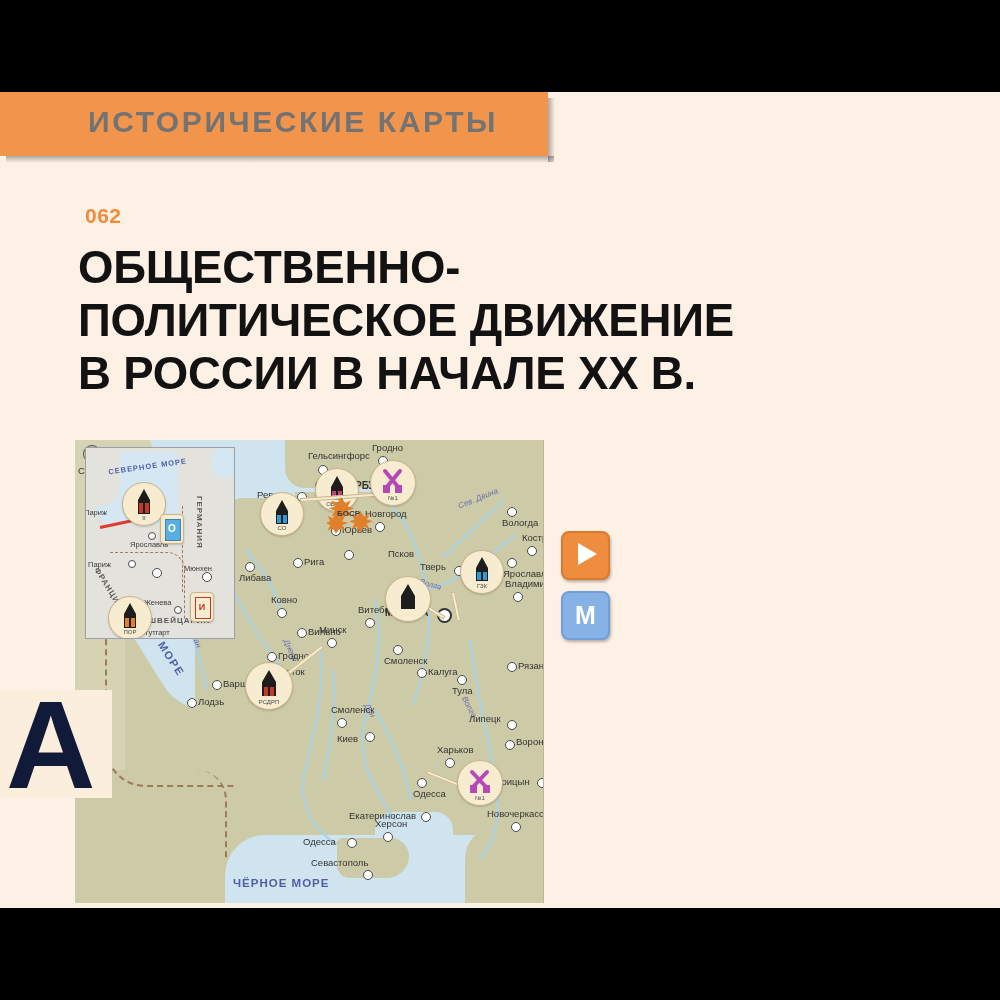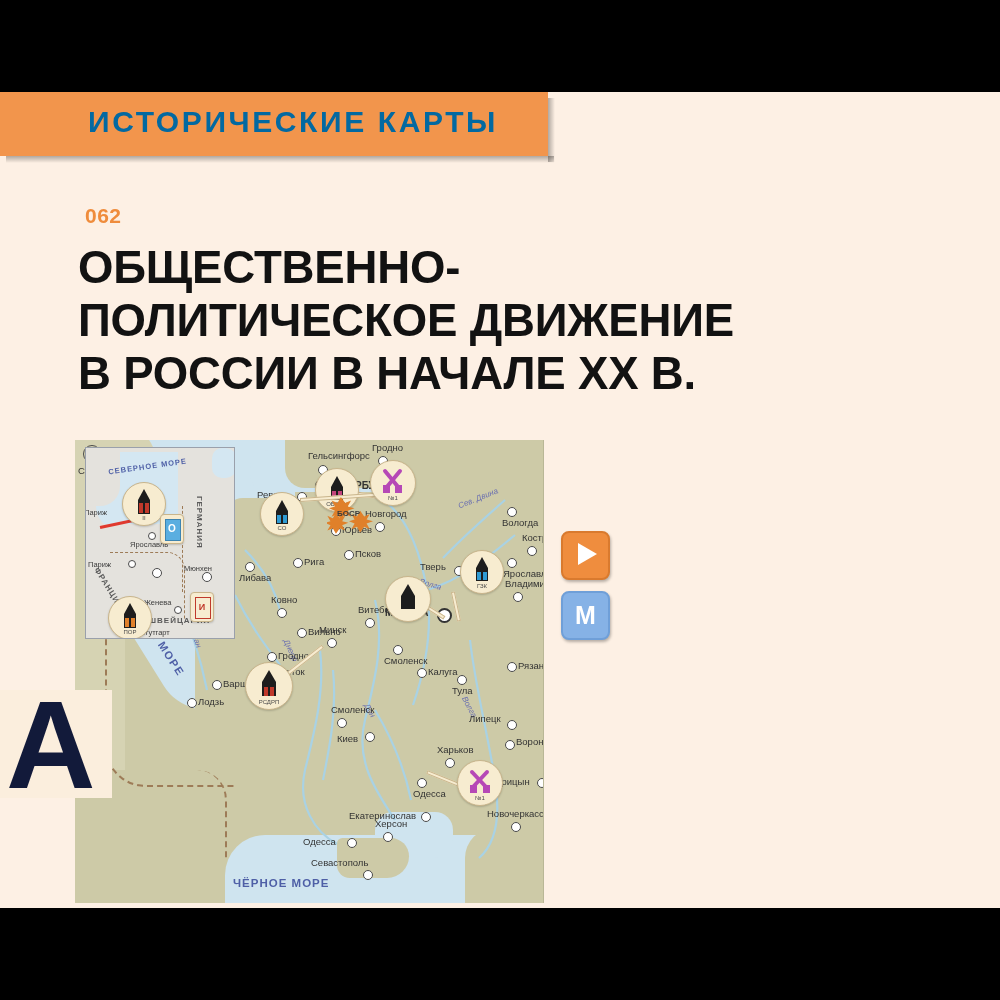--- a/index.html
+++ b/index.html
@@ -11,21 +11,21 @@
 
   
   .stage{position:absolute;left:0;top:92px;width:1000px;height:816px;background:#fdf0e4;}
 
   
   .banner{position:absolute;left:0;top:0;width:548px;height:64px;background:#f2954c;}
   .banner-shadow{position:absolute;left:6px;top:64px;width:548px;height:7px;
     background:linear-gradient(to bottom,rgba(0,0,0,.30),rgba(0,0,0,0));}
   .banner-shadow2{position:absolute;left:548px;top:6px;width:7px;height:64px;
     background:linear-gradient(to right,rgba(0,0,0,.30),rgba(0,0,0,0));}
-  .banner-text{position:absolute;left:88px;top:13px;color:#0369a1;font-size:30px;
+  .banner-text{position:absolute;left:88px;top:13px;color:#737373;font-size:30px;
     font-weight:bold;letter-spacing:2.6px;white-space:nowrap;}
 
   
   .num{position:absolute;left:85px;top:112px;color:#ef8c3c;font-size:21px;font-weight:bold;letter-spacing:.5px;}
 
   
   .title{position:absolute;left:78px;top:148px;width:830px;color:#121212;
     font-size:47px;font-weight:bold;line-height:53px;letter-spacing:-0.2px;
     transform:scaleX(.97);transform-origin:left top;}
   .title div{white-space:nowrap;}
@@ -194,21 +194,21 @@
         <div class="clabel" style="left:-10px;top:-13px;">Новгород</div>
       </div>
 
       <div class="city" style="left:256px;top:86px;">
         <div class="dot"></div>
         <div class="clabel" style="left:11px;top:-1px;">Юрьев</div>
       </div>
 
       <div class="city" style="left:269px;top:110px;">
         <div class="dot"></div>
-        <div class="clabel" style="left:11px;top:-1px;">Псков</div>
+        <div class="clabel" style="left:11px;top:-1px;padding-left:33px;">Псков</div>
       </div>
 
       <div class="city" style="left:432px;top:67px;">
         <div class="dot"></div>
         <div class="clabel" style="left:-5px;top:11px;">Вологда</div>
       </div>
 
       <div class="city" style="left:452px;top:106px;">
         <div class="dot"></div>
         <div class="clabel" style="left:-5px;top:-13px;">Кострома</div>

